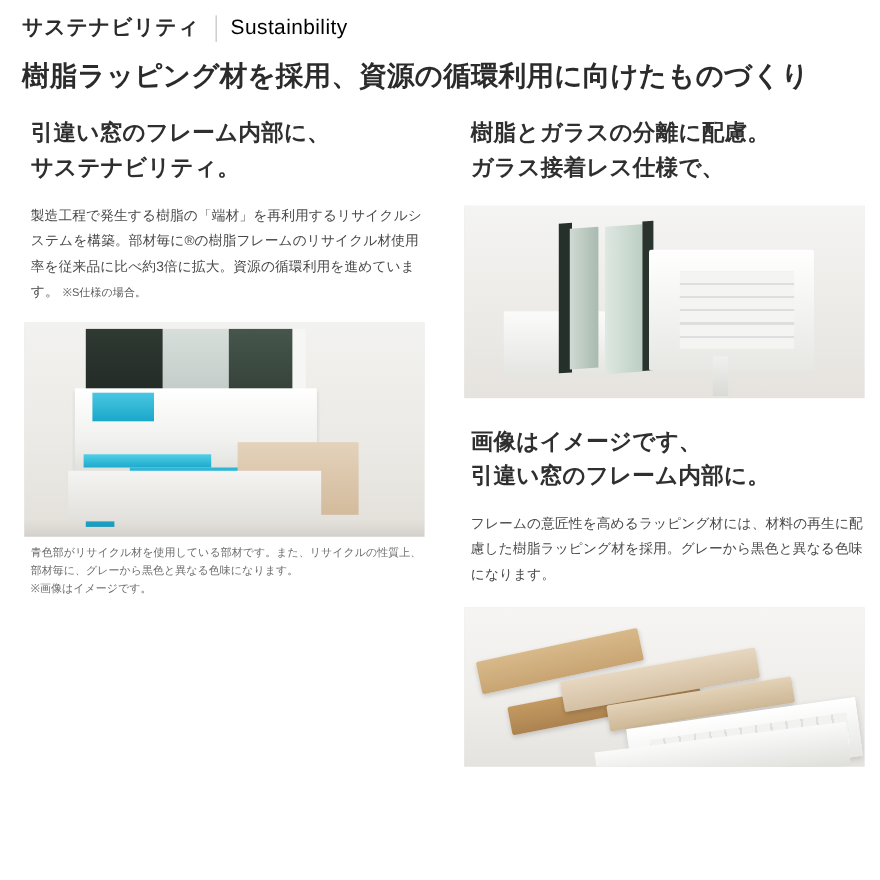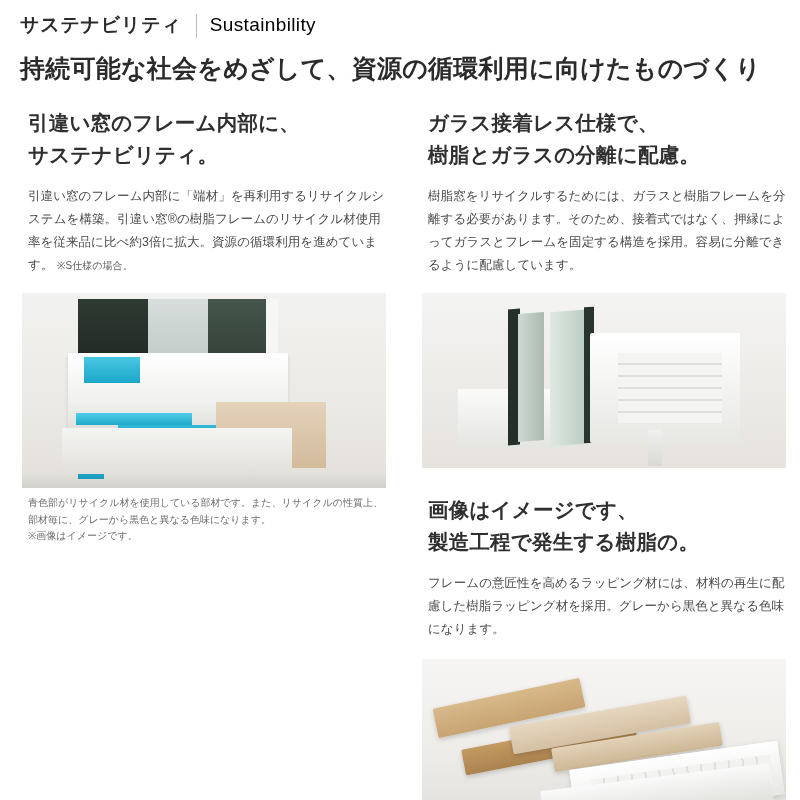--- a/index.html
+++ b/index.html
@@ -74,20 +74,21 @@
     flex: 0 0 364px;
   }
 
   .sec-title {
     font-size: 20.5px;
     font-weight: bold;
     color: #2f2f2f;
     line-height: 1.55;
     letter-spacing: 0.01em;
     margin: 0 0 0 6px;
+    font-family: Liberation Mono, monospace;
   }
   .sec-body {
     font-size: 12.5px;
     line-height: 1.85;
     color: #4a4a4a;
     margin: 14px 0 0 6px;
     letter-spacing: 0.005em;
   }
   .sec-body .note {
     font-size: 10px;
@@ -267,34 +268,34 @@
 <div class="page">
 
   <div class="header">
     <div class="header-row">
       <div class="header-jp">サステナビリティ</div>
       <div class="header-divider"></div>
       <div class="header-en">Sustainbility</div>
     </div>
   </div>
 
-  <div class="headline">持続可能な社会をめざして、資源の循環利用に向けたものづくり</div>
+  <div class="headline">樹脂ラッピング材を採用、資源の循環利用に向けたものづくり</div>
 
   <div class="columns">
 
     <div class="col">
 
       <div>
         <div class="sec-title">
           <div>引違い窓のフレーム内部に、</div>
           <div>サステナビリティ。</div>
         </div>
 
         <div class="sec-body">
-          <span>引違い窓のフレーム内部に「端材」を再利用するリサイクルシステムを構築。引違い窓®の樹脂フレームのリサイクル材使用率を従来品に比べ約3倍に拡大。資源の循環利用を進めています。</span>
+          <span>製造工程で発生する樹脂の「端材」を再利用するリサイクルシステムを構築。部材毎に®の樹脂フレームのリサイクル材使用率を従来品に比べ約3倍に拡大。資源の循環利用を進めています。</span>
           <span class="note">※S仕様の場合。</span>
         </div>
 
         <div class="photo photo-1">
           <div class="p1-bg"></div>
           <div class="p1-darkpanel"></div>
           <div class="p1-glassband"></div>
           <div class="p1-glass2"></div>
           <div class="p1-mullion"></div>
           <div class="p1-whiteframe"></div>
@@ -310,43 +311,42 @@
         <div class="caption" style="white-space:pre-line;">青色部がリサイクル材を使用している部材です。また、リサイクルの性質上、部材毎に、グレーから黒色と異なる色味になります。
 ※画像はイメージです。</div>
       </div>
 
     </div>
 
     <div class="col">
 
       <div>
         <div class="sec-title">
+          <div>樹脂とガラスの分離に配慮。</div>
           <div>ガラス接着レス仕様で、</div>
-          <div>樹脂とガラスの分離に配慮。</div>
-        </div>
-
-        <div class="sec-body">樹脂窓をリサイクルするためには、ガラスと樹脂フレームを分離する必要があります。そのため、接着式ではなく、押縁によってガラスとフレームを固定する構造を採用。容易に分離できるように配慮しています。</div>
+        </div>
+
 
         <div class="photo photo-2">
           <div class="p2-bg"></div>
           <div class="p2-whitebody2"></div>
           <div class="p2-darkseal"></div>
           <div class="p2-glassA"></div>
           <div class="p2-glassB"></div>
           <div class="p2-darkseal2"></div>
           <div class="p2-whitebody"></div>
           <div class="p2-grooves"></div>
           <div class="p2-leg"></div>
         </div>
       </div>
 
       <div class="block-gap">
         <div class="sec-title">
           <div>画像はイメージです、</div>
-          <div>製造工程で発生する樹脂の。</div>
+          <div>引違い窓のフレーム内部に。</div>
         </div>
 
         <div class="sec-body">フレームの意匠性を高めるラッピング材には、材料の再生に配慮した樹脂ラッピング材を採用。グレーから黒色と異なる色味になります。</div>
 
         <div class="photo photo-3">
           <div class="p3-bg"></div>
           <div class="p3-board p3-b1"></div>
           <div class="p3-board p3-b3"></div>
           <div class="p3-board p3-b2"></div>
           <div class="p3-board p3-b4"></div>

